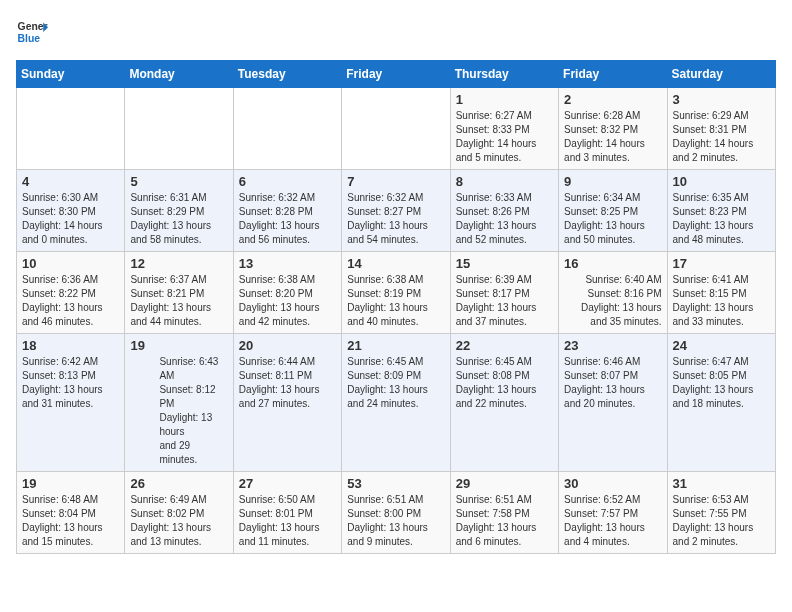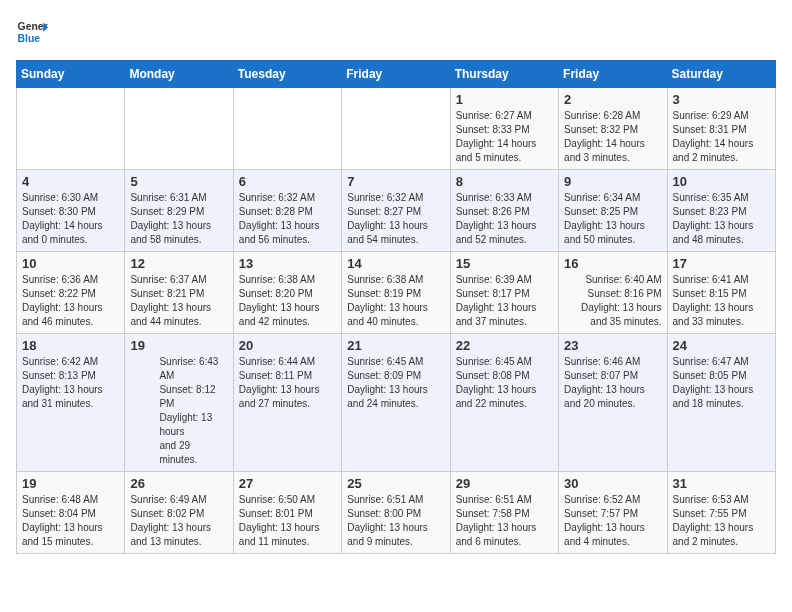--- a/index.html
+++ b/index.html
@@ -307,21 +307,21 @@
 and 13 minutes.</div>
         </td>
         <td>
           <span class="day-num">27</span>
           <div class="day-info" style="white-space: pre-line;">Sunrise: 6:50 AM
 Sunset: 8:01 PM
 Daylight: 13 hours
 and 11 minutes.</div>
         </td>
         <td>
-          <span class="day-num">25</span>
+          <span class="day-num">53</span>
           <div class="day-info" style="white-space: pre-line;">Sunrise: 6:51 AM
 Sunset: 8:00 PM
 Daylight: 13 hours
 and 9 minutes.</div>
         </td>
         <td>
           <span class="day-num">29</span>
           <div class="day-info" style="white-space: pre-line;">Sunrise: 6:51 AM
 Sunset: 7:58 PM
 Daylight: 13 hours

